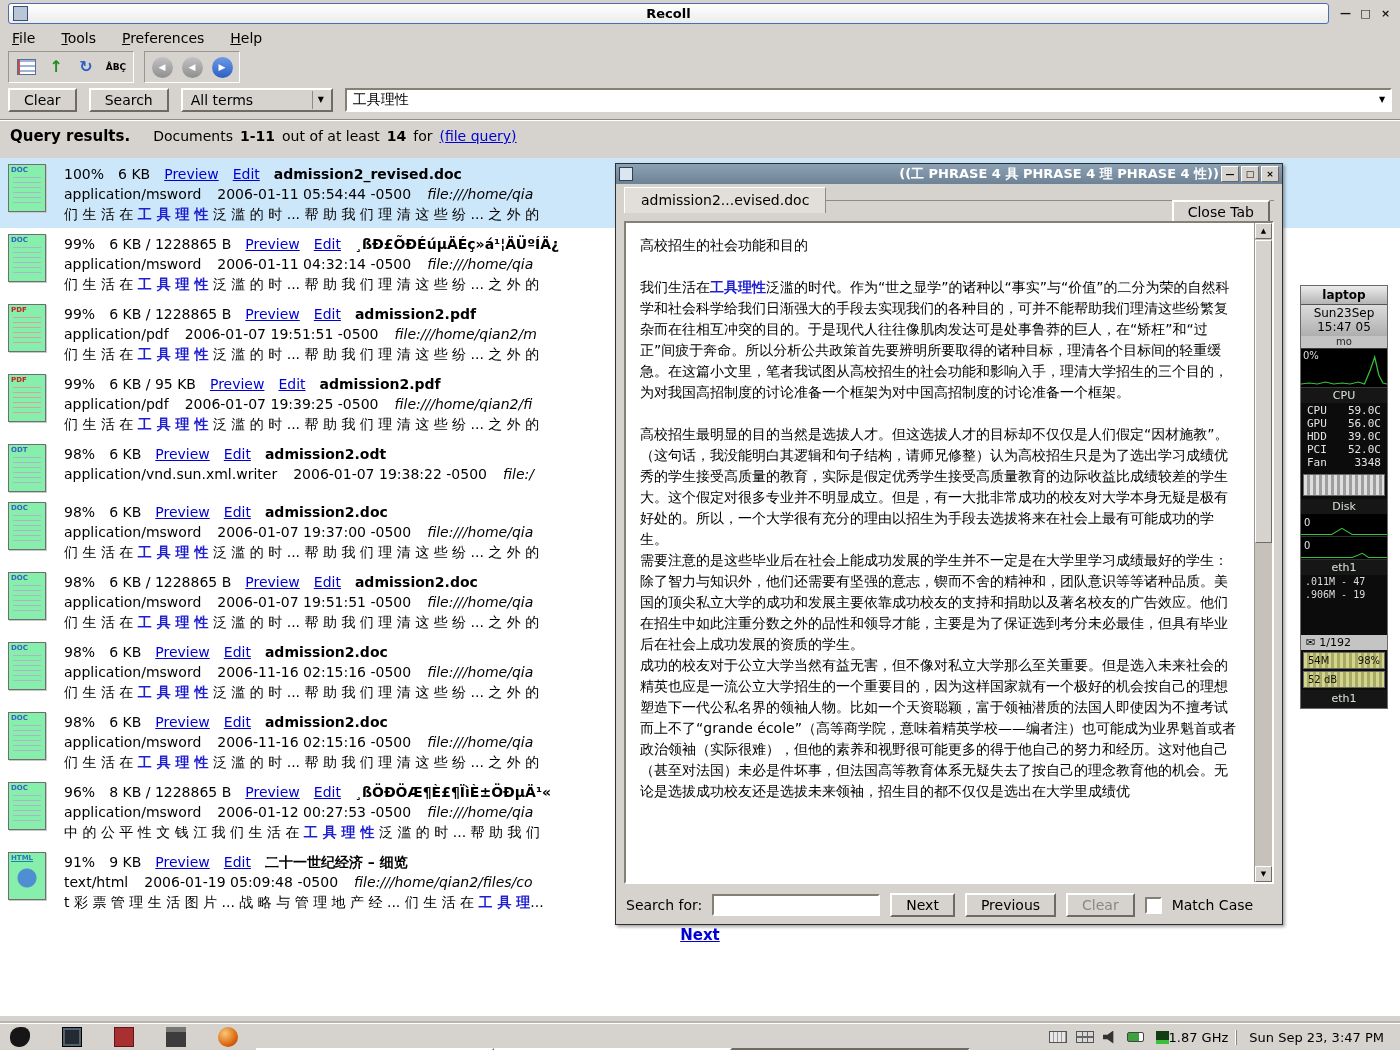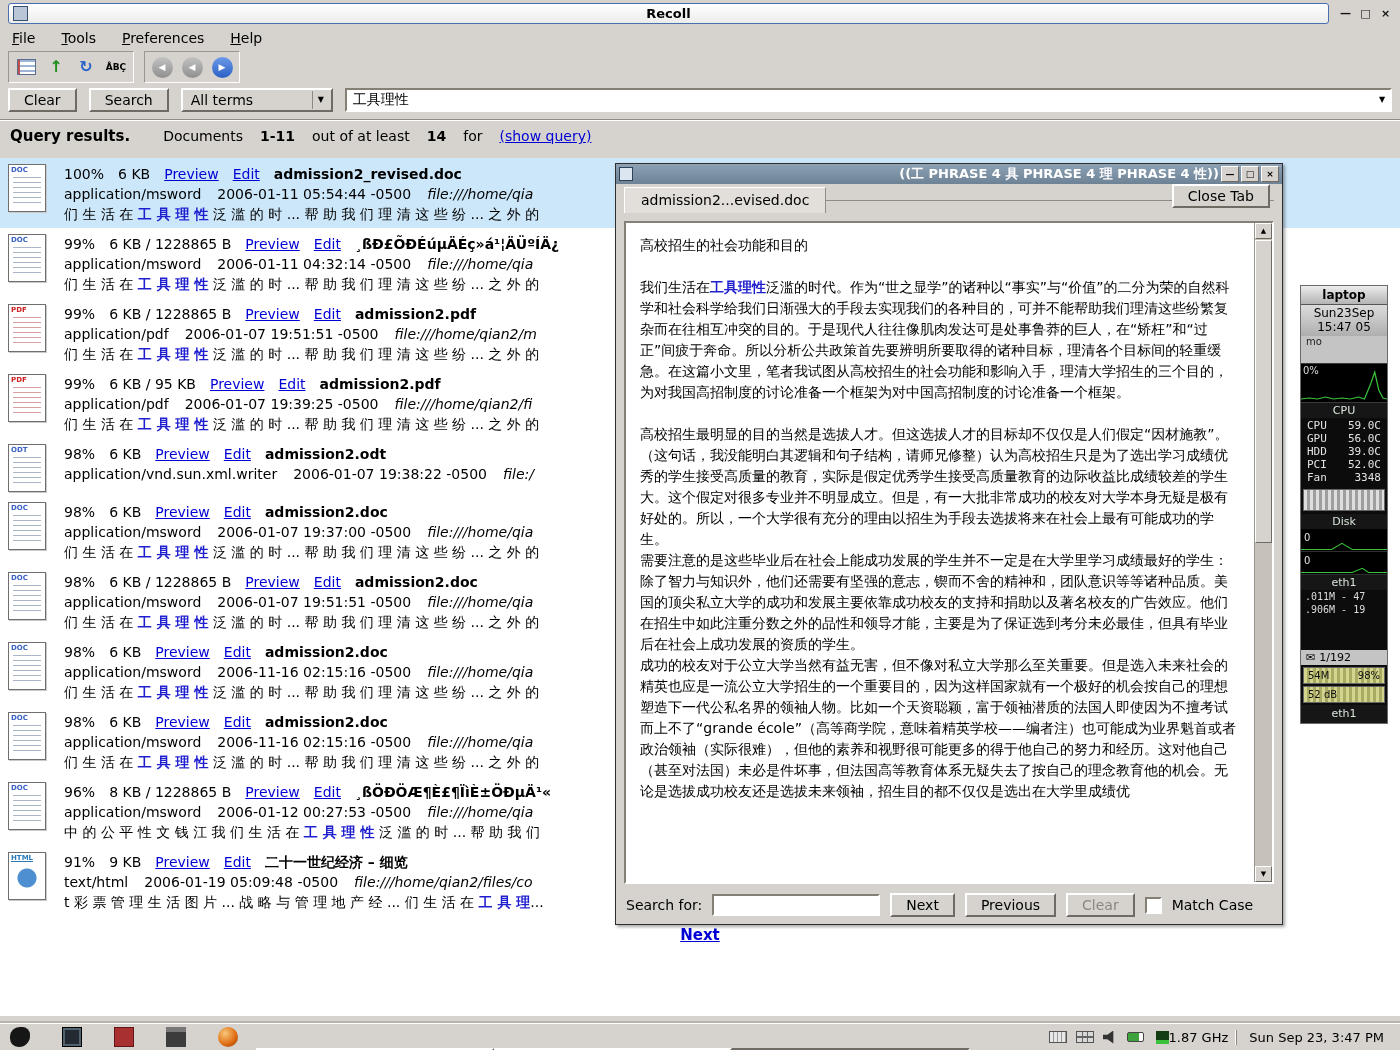--- a/index.html
+++ b/index.html
@@ -45,31 +45,31 @@
          border:2px solid;border-color:#ffffff #6f6b64 #6f6b64 #ffffff;background:#d6d3ce;
          padding:0 2px 0 8px;font-size:14px;box-sizing:border-box;}
   .combo-arrow{width:16px;height:18px;display:flex;align-items:center;justify-content:center;font-size:8px;
                border-left:1px solid #8f8b84;}
   .query-wrap{flex:1;display:flex;align-items:center;height:24px;background:#fff;border:2px solid;
               border-color:#848076 #ffffff #ffffff #848076;box-sizing:border-box;}
   .query-input{flex:1;border:none;outline:none;font-size:14px;padding:0 6px;font-family:inherit;background:transparent;}
   .input-arrow{width:16px;height:100%;display:flex;align-items:center;justify-content:center;font-size:8px;}
 
   
-  .resheader{display:flex;align-items:baseline;gap:17px;padding:7px 10px;font-size:14px;height:30px;box-sizing:border-box;}
+  .resheader{display:flex;align-items:baseline;gap:7px;padding:7px 10px;font-size:14px;height:30px;box-sizing:border-box;}
   .qr-title{font-weight:bold;font-size:15px;margin-right:16px;}
   .b{font-weight:bold;}
   .link{color:#0000d4;text-decoration:underline;cursor:pointer;}
 
   
   .results{position:absolute;left:0;top:158px;right:0;bottom:7px;background:#fff;overflow:hidden;font-size:14px;z-index:1;}
   .result-row{display:flex;padding:6px 0 4px 8px;white-space:nowrap;}
   .result-row.selected{background:#cde7fa;}
   .ricon-wrap{width:56px;flex:none;}
-  .ricon{width:36px;height:46px;background:#ffffff;border:1px solid #6f6f6f;box-shadow:1px 1px 0 #c9c9c9;
+  .ricon{width:36px;height:46px;background:#86efac;border:1px solid #6f6f6f;box-shadow:1px 1px 0 #c9c9c9;
          position:relative;overflow:hidden;}
   .ricon-label{font-size:7px;font-weight:bold;padding:1px 2px;}
   .ricon-lines{margin:2px 4px;height:26px;background:repeating-linear-gradient(180deg,#aab6c8 0 1px,transparent 1px 5px);}
   .ricon.t-pdf .ricon-lines{background:repeating-linear-gradient(180deg,#d8a0a0 0 1px,transparent 1px 5px);}
   .ricon.t-html .ricon-lines{background:radial-gradient(circle at 50% 50%, #4d8fd0 0 9px, transparent 10px);}
   .rbody{flex:1;min-width:0;overflow:hidden;}
   .rline{line-height:20px;overflow:hidden;}
   .rline1 span{margin-right:14px;}
   .rname{font-weight:bold;}
   .rline2 span{margin-right:16px;}
@@ -85,21 +85,21 @@
   .pv-titlebar{height:20px;background:linear-gradient(#8ea2b5,#6e8296);display:flex;align-items:center;
                padding:0 3px;flex:none;}
   .pv-icon{width:12px;height:12px;background:#dce6f0;border:1px solid #2e4258;flex:none;}
   .pv-title{flex:1;text-align:right;color:#fff;font-weight:bold;font-size:13px;white-space:nowrap;overflow:hidden;}
   .pvc{width:16px;height:14px;background:#d6d3ce;border:1px solid;border-color:#fff #6f6b64 #6f6b64 #fff;
        font-size:9px;font-weight:bold;display:flex;align-items:center;justify-content:center;margin-left:2px;}
   .pv-tabrow{position:relative;height:32px;flex:none;display:flex;align-items:center;padding:0 8px;}
   .pv-tab{padding:4px 16px 5px;font-size:14px;background:#e2dfda;border:1px solid;
           border-color:#ffffff #8f8b84 #d6d3ce #ffffff;border-bottom:none;}
   .pv-tab-spacer{flex:1;border-bottom:1px solid #8f8b84;height:1px;}
-  .pv-closetab{position:absolute;right:12px;top:0;}
+  .pv-closetab{position:absolute;right:12px;top:16px;}
   .pv-content{flex:1;margin:5px 8px 2px;position:relative;background:#fff;border:2px solid;
               border-color:#848076 #ffffff #ffffff #848076;overflow:hidden;}
   .pv-text{position:absolute;top:0;left:0;right:18px;bottom:0;padding:12px 14px;font-size:14px;
            line-height:21px;overflow:hidden;}
   .pblank{height:21px;}
   .pv-scroll{position:absolute;top:0;right:0;bottom:0;width:17px;background:#c6c2ba;border-left:1px solid #9a968f;}
   .sarrow{position:absolute;left:0;right:0;height:16px;background:#d6d3ce;border:1px solid;
           border-color:#fff #6f6b64 #6f6b64 #fff;display:flex;align-items:center;justify-content:center;
           font-size:7px;box-sizing:border-box;}
   .sarrow.up{top:0;}  .sarrow.down{bottom:0;}
@@ -111,21 +111,21 @@
   .checkbox{width:13px;height:13px;background:#fff;border:2px solid;border-color:#848076 #fff #fff #848076;
             display:inline-block;flex:none;}
 
   
   .gk{position:absolute;left:1300px;top:285px;width:88px;background:#0c0c0c;border:1px solid #6a6a6a;
       z-index:6;color:#e4e4e4;box-sizing:border-box;}
   .gk-host{background:linear-gradient(#ececec,#b4b4b4);color:#000;font-weight:bold;font-size:12px;
            text-align:center;padding:2px 0;border-bottom:1px solid #555;}
   .gk-clock{background:linear-gradient(#dcdcdc,#aeaeae);color:#000;text-align:center;font-size:12px;
             padding:1px 0 2px;line-height:14px;}
-  .gk-mo{background:#c4c4c4;color:#222;font-size:10px;text-align:left;padding:0 5px 16px;}
+  .gk-mo{background:#c4c4c4;color:#222;font-size:10px;text-align:center;padding:0 5px 1px;}
   .gk-chart{position:relative;height:38px;background:#000;border-top:1px solid #3a3a3a;border-bottom:1px solid #3a3a3a;}
   .gk-chart svg{position:absolute;left:0;top:0;width:100%;height:100%;}
   .gk-pct{position:absolute;left:2px;top:1px;font-size:10px;color:#ddd;z-index:1;}
   .gk-cap{font-size:11px;text-align:center;padding:1px 0;background:#161616;color:#d8e4d8;}
   .gk-temps{padding:1px 0 2px;}
   .gk-temp{display:flex;justify-content:space-between;font-size:11px;line-height:13px;padding:0 6px;
            font-family:"DejaVu Sans Mono",monospace;}
   .gk-krell{height:20px;margin:3px 2px;border:1px solid #666;
             background:repeating-linear-gradient(90deg,#dedede 0 3px,#9e9e9e 3px 6px);}
   .gk-mini{position:relative;height:22px;background:#000;border-bottom:1px solid #2e2e2e;}
@@ -241,21 +241,21 @@
       </div>
     </div>
 
     <div class="resheader">
       <span class="qr-title">Query results.</span>
       <span>Documents</span>
       <span class="b">1-11</span>
       <span>out of at least</span>
       <span class="b">14</span>
       <span>for</span>
-      <span class="link">(show query)</span>
+      <span class="link">(file query)</span>
     </div>
 
     <div class="results">
       <div>
           <div class="result-row selected">
     <div class="ricon-wrap">
       <div class="ricon t-doc">
         <div class="ricon-label" style="color: rgb(58, 98, 196);">DOC</div>
         <div class="ricon-lines"></div>
       </div>

